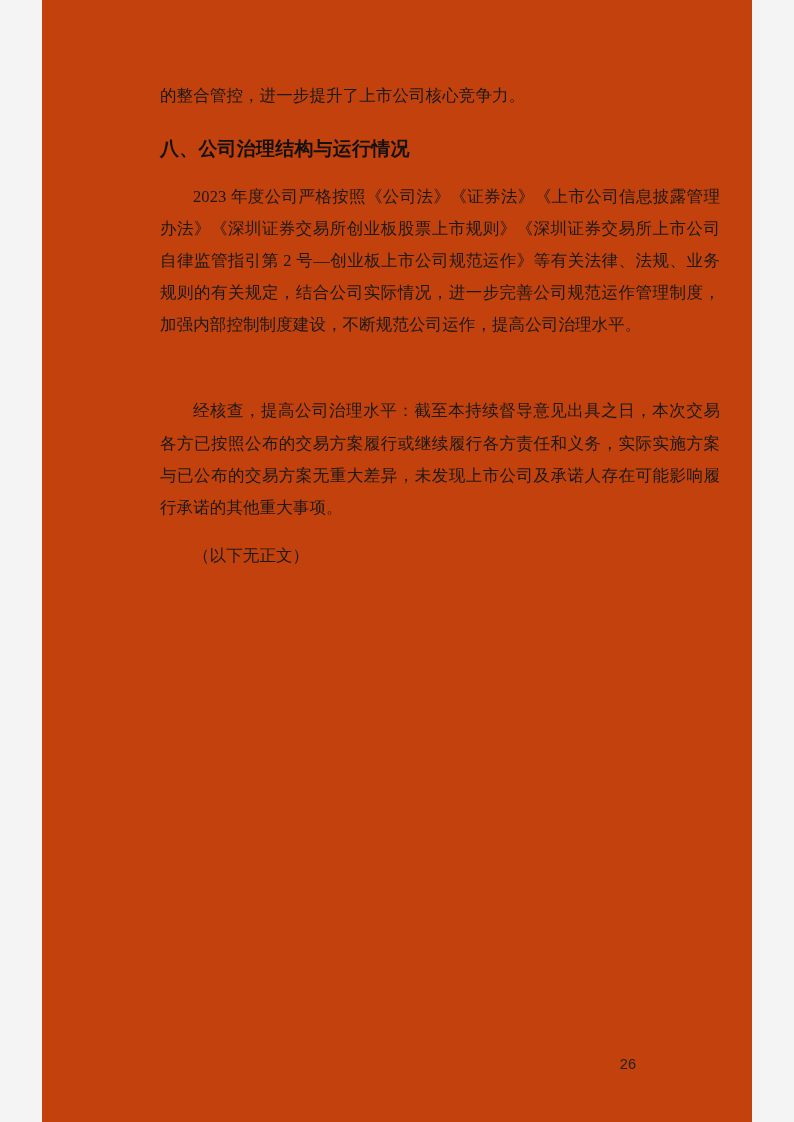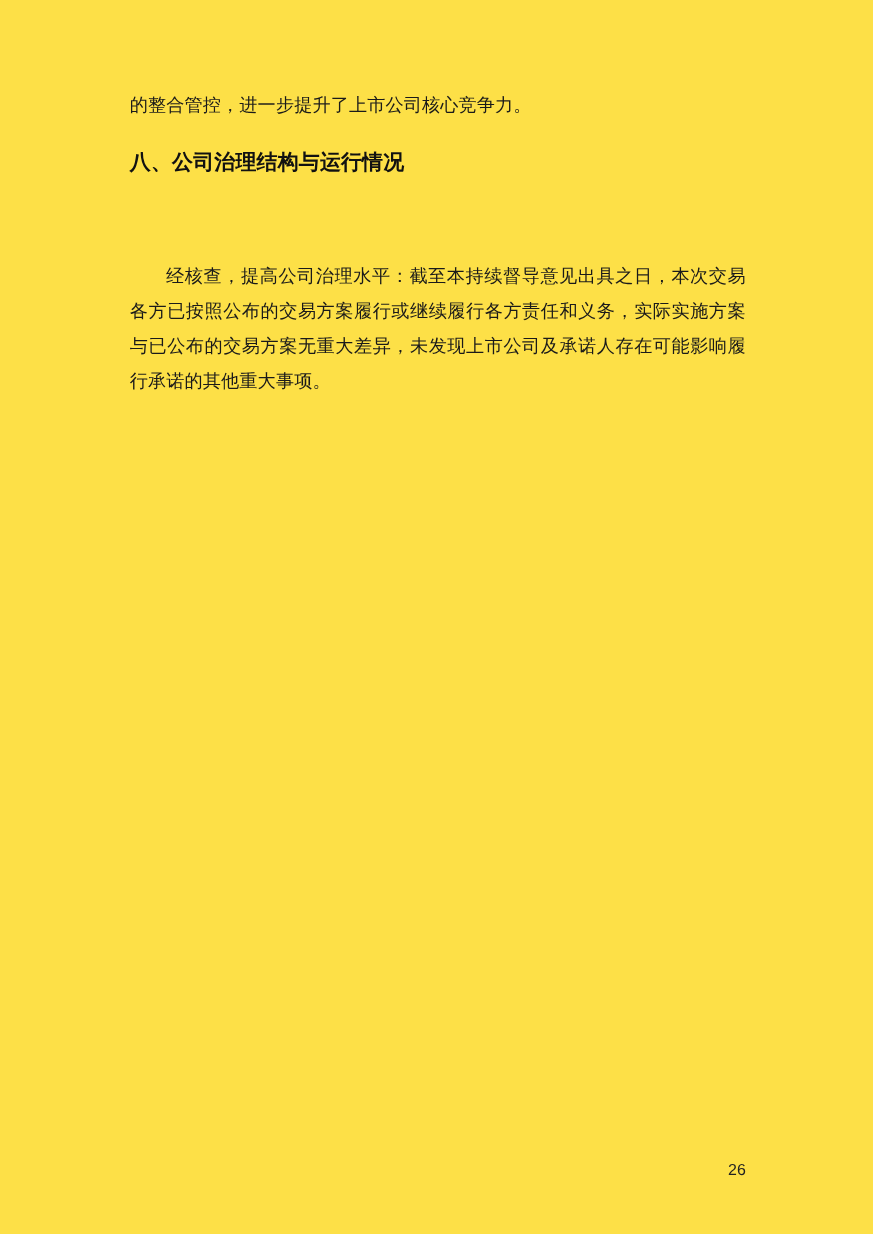--- a/index.html
+++ b/index.html
@@ -5,24 +5,24 @@
   html, body {
     margin: 0;
     padding: 0;
     background: #f4f4f4;
   }
   body {
     font-family: "Liberation Serif", "DejaVu Serif", serif;
   }
   .page {
     position: relative;
-    width: 794px;
+    width: 710px;
     height: 1122px;
     margin: 0 auto;
-    background: #fde047;
+    background: #c2410c;
     overflow: hidden;
   }
   .content {
     position: absolute;
     left: 118px;
     top: 80px;
     width: 560px;
   }
   p.body-text {
     margin: 0;
@@ -67,30 +67,32 @@
   <div class="content">
 
     <p class="body-text">的整合管控，进一步提升了上市公司核心竞争力。</p>
 
     <div class="sp-after-intro"></div>
 
     <h2 class="section-heading">八、公司治理结构与运行情况</h2>
 
     <div class="sp-after-heading1"></div>
 
+    <p class="body-text indent">2023 年度公司严格按照《公司法》《证券法》《上市公司信息披露管理办法》《深圳证券交易所创业板股票上市规则》《深圳证券交易所上市公司自律监管指引第 2 号—创业板上市公司规范运作》等有关法律、法规、业务规则的有关规定，结合公司实际情况，进一步完善公司规范运作管理制度，加强内部控制制度建设，不断规范公司运作，提高公司治理水平。</p>
 
     <div class="sp-between-paras"></div>
 
 
     <div class="sp-before-heading2"></div>
 
 
     <div class="sp-after-heading2"></div>
 
     <p class="body-text indent">经核查，提高公司治理水平：截至本持续督导意见出具之日，本次交易各方已按照公布的交易方案履行或继续履行各方责任和义务，实际实施方案与已公布的交易方案无重大差异，未发现上市公司及承诺人存在可能影响履行承诺的其他重大事项。</p>
 
     <div class="sp-before-closing"></div>
 
+    <p class="body-text indent">（以下无正文）</p>
 
   </div>
 
   <div class="page-number">26</div>
 </div>
 
 </body></html>

